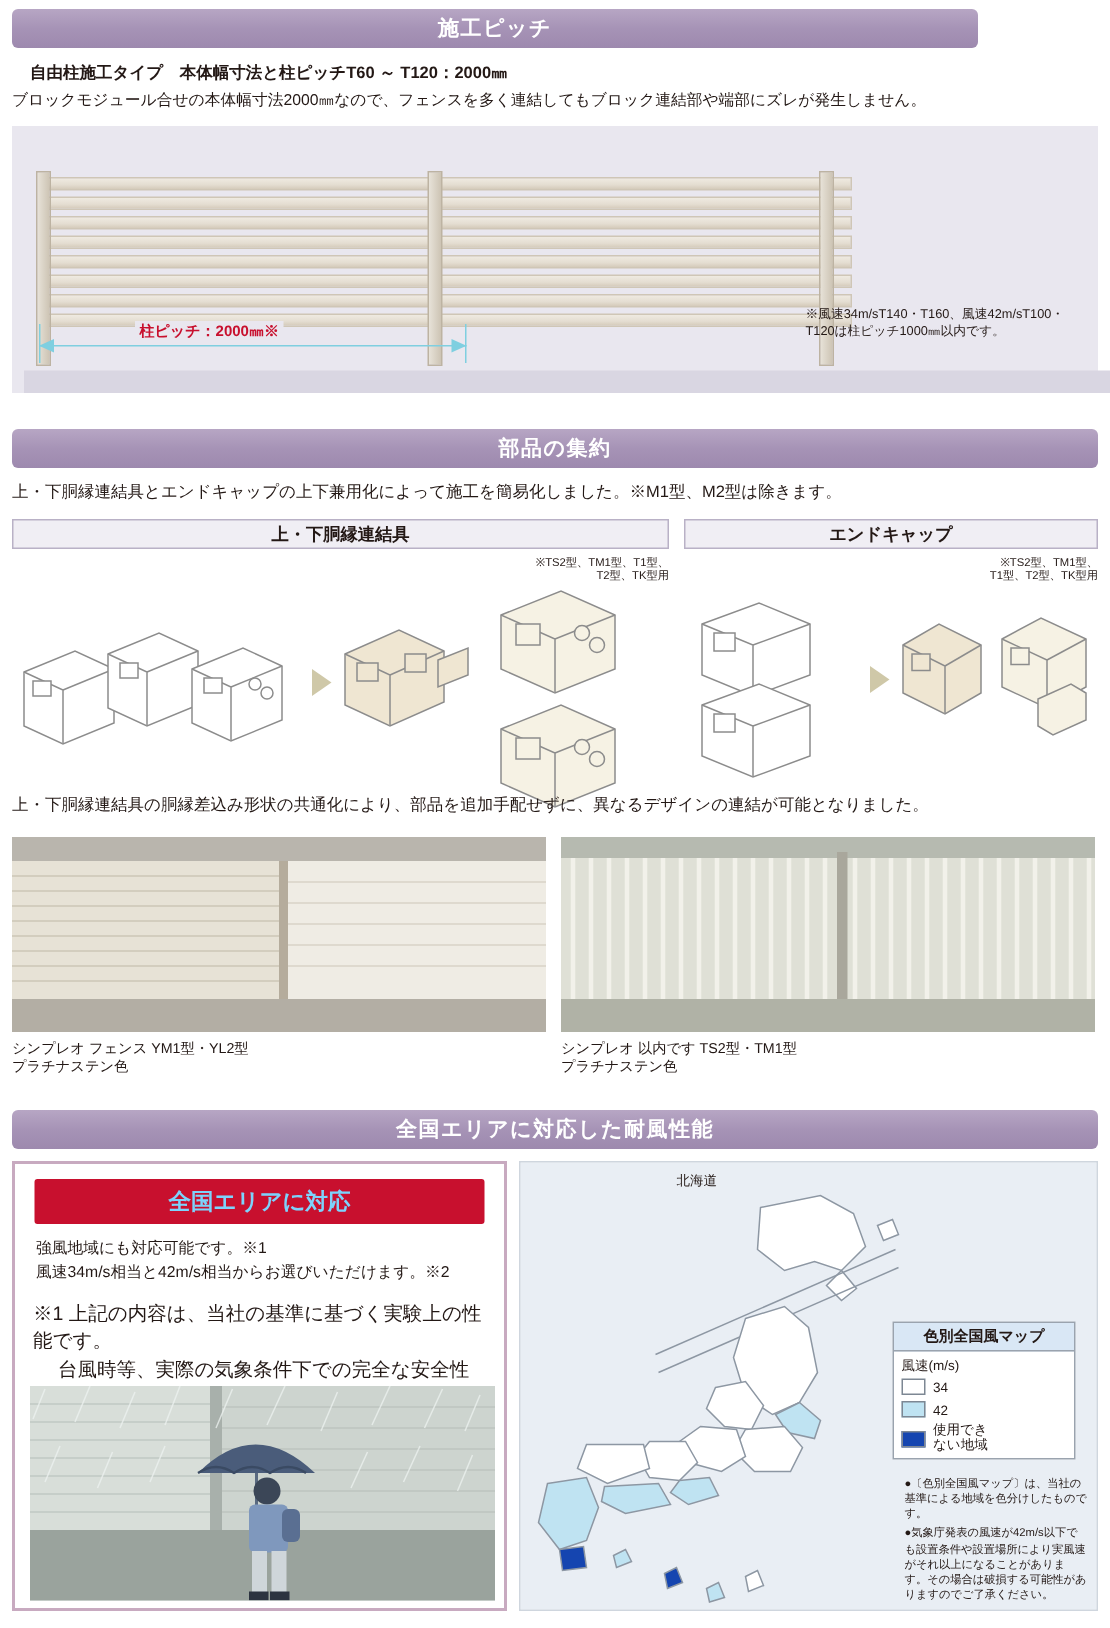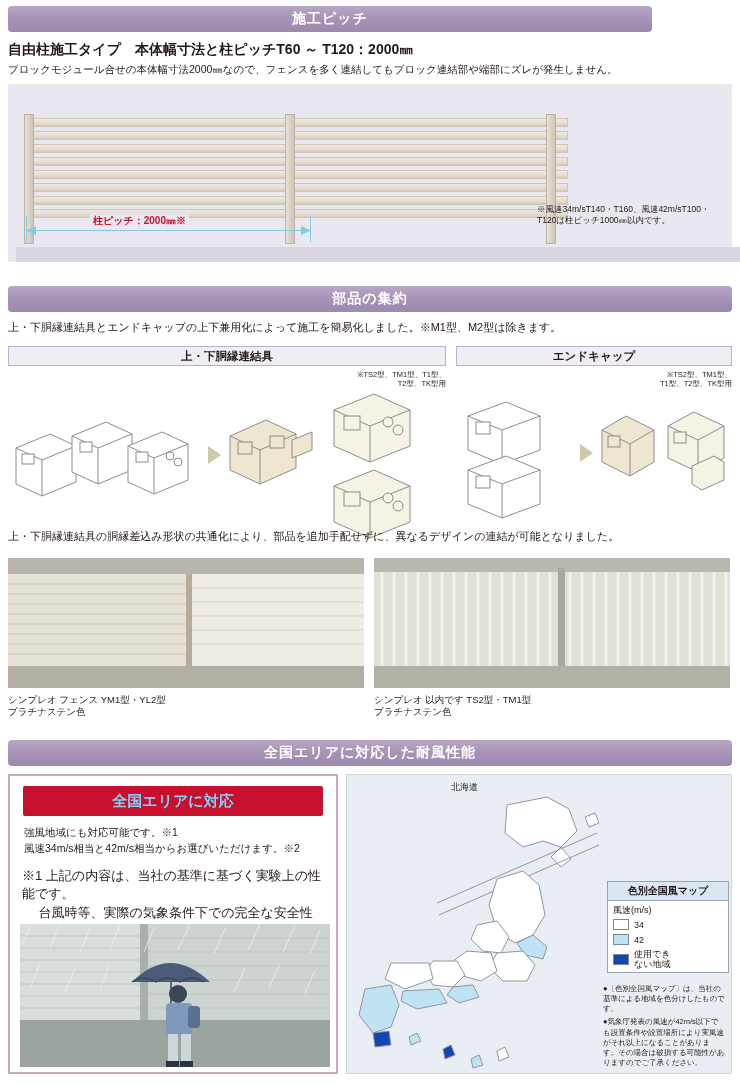--- a/index.html
+++ b/index.html
@@ -24,21 +24,21 @@
     margin: 0 0 0 0;
     display: flex; align-items: center; justify-content: center;
   }
   .sec-bar span {
     color: #ffffff; font-weight: bold; font-size: 14px; letter-spacing: 1px;
   }
 
   
   #sec1 { position: absolute; left: 0; top: 6px; width: 660px; }
   #sec1 .bar-holder { padding: 0 8px; }
-  .s1-title { margin: 9px 0 0 8px; font-size: 14px; font-weight: bold; }
+  .s1-title { margin: 9px 0 0 20px; font-size: 11px; font-weight: bold; }
   .s1-sub { margin: 4px 0 0 8px; font-size: 10.5px; }
 
   .fence-panel {
     position: absolute; left: 8px; top: 78px; width: 724px; height: 178px;
     background: #e9e7ef;
   }
   .dim-top {
     position: absolute; left: 18px; top: 6px; width: 262px; height: 22px;
   }
   .dim-label {
@@ -127,21 +127,21 @@
     position: absolute; left: 10px; top: 148px; width: 310px; height: 143px;
     background: linear-gradient(to bottom, #cfd8d4 0%, #bcc6c1 55%, #98a39d 100%);
     overflow: hidden;
   }
 
   .s3-right {
     position: absolute; left: 346px; top: 34px; width: 386px; height: 300px;
     background: #e9eef4; border: 1px solid #cfd6de;
   }
   .maplegend {
-    position: absolute; right: 2px; top: 106px; width: 122px;
+    position: absolute; right: 14px; top: 106px; width: 122px;
     background: #ffffff; border: 1px solid #9aa3ae;
   }
   .maplegend .lgtitle {
     background: #d9e7f5; font-weight: bold; font-size: 10px; text-align: center;
     padding: 2px 0; border-bottom: 1px solid #9aa3ae;
   }
   .lgrow { display: flex; align-items: center; gap: 5px; padding: 2px 5px; font-size: 9px; }
   .sw { width: 16px; height: 11px; border: 1px solid #7d8793; }
 
   .mapnotes {
@@ -527,21 +527,21 @@
         <div class="lgrow">
           <span class="sw" style="background:#ffffff;"></span>
           <span>34</span>
         </div>
         <div class="lgrow">
           <span class="sw" style="background:#bfe3f2;"></span>
           <span>42</span>
         </div>
         <div class="lgrow">
           <span class="sw" style="background:#1545b0;"></span>
-          <span style="line-height:1.15;">
+          <span style="line-height:1.15;font-family:Liberation Mono, monospace;">
             <span style="display:block;">使用でき</span>
             <span style="display:block;">ない地域</span>
           </span>
         </div>
       </div>
 
       <div class="mapnotes">
         <div style="margin-bottom:3px;">●〔色別全国風マップ〕は、当社の基準による地域を色分けしたものです。</div>
         <div>●気象庁発表の風速が42m/s以下でも設置条件や設置場所により実風速がそれ以上になることがあります。その場合は破損する可能性がありますのでご了承ください。</div>
       </div>

